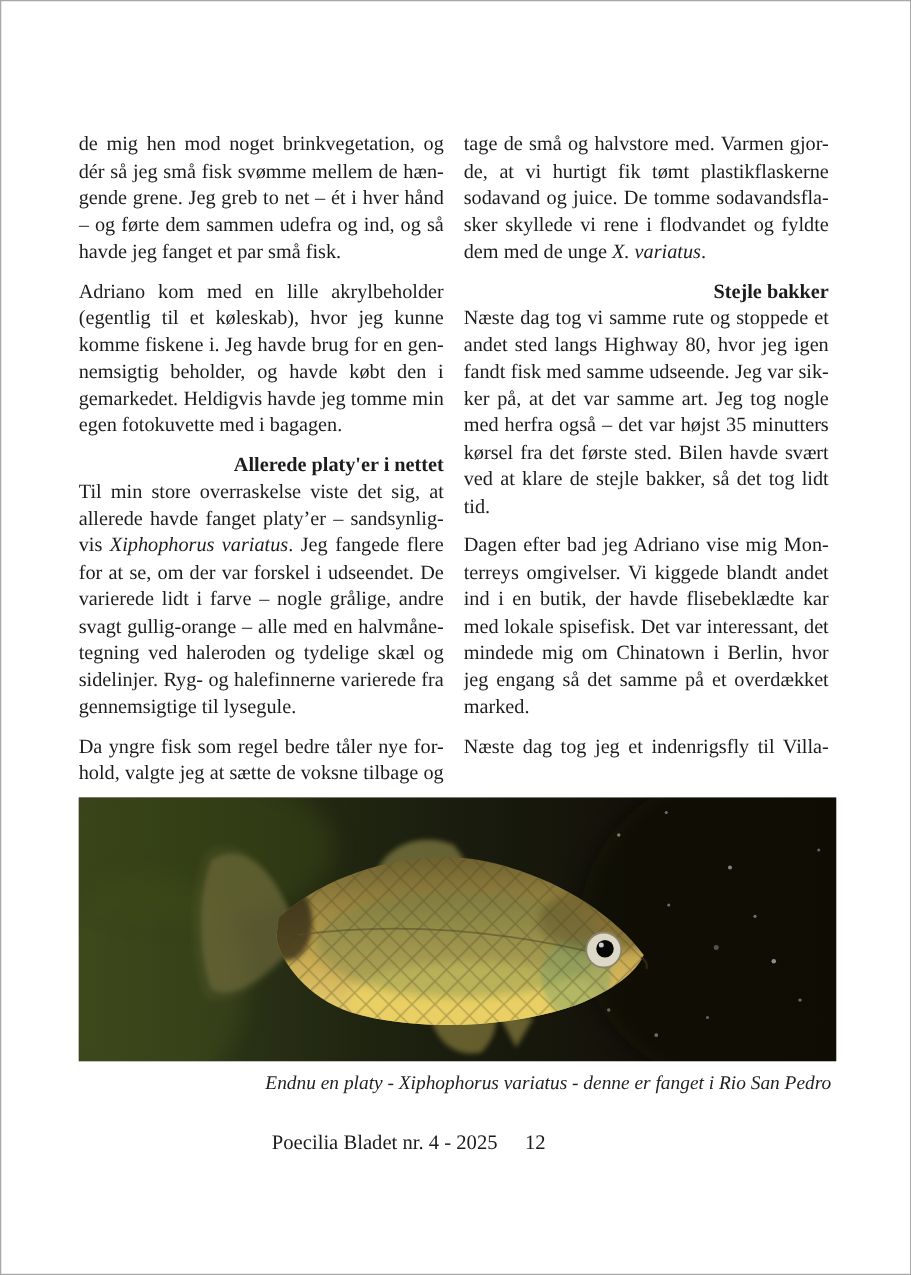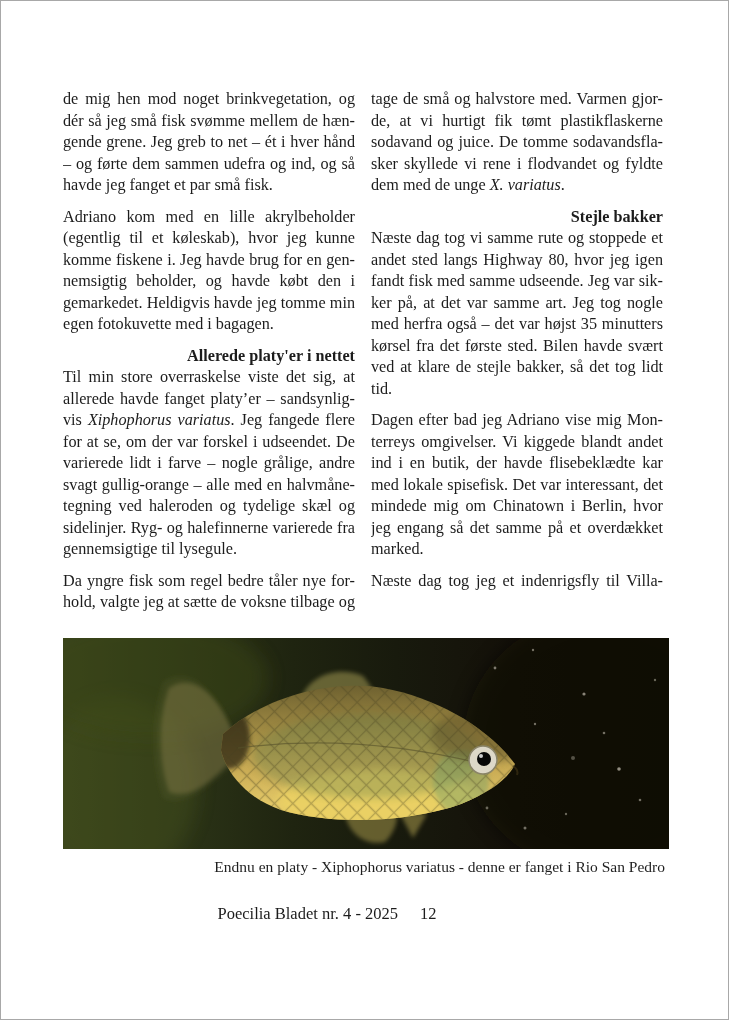--- a/index.html
+++ b/index.html
@@ -8,21 +8,21 @@
     background:#ffffff;
     font-family:"Liberation Serif","DejaVu Serif",serif;
     color:#1c1c1c;
     overflow:hidden;
   }
   .page-frame{
     position:absolute;left:0;top:0;width:727px;height:1018px;
     border:1px solid #a8a8a8;background:#ffffff;
   }
   .columns{
-    position:absolute;left:62px;top:88px;width:606px;
+    position:absolute;left:62px;top:104px;width:606px;
     display:flex;gap:16px;
   }
   .col{width:292px;font-size:16.2px;}
   .para{margin:0 0 10px 0;}
   .line{
     line-height:21.5px;height:21.5px;overflow:hidden;
     text-align:justify;text-align-last:justify;
     white-space:normal;
   }
   .line.last{text-align-last:left;}
@@ -31,21 +31,21 @@
     font-weight:bold;line-height:21.5px;height:21.5px;
     text-align:right;
   }
   .photo{
     position:absolute;left:62px;top:637px;width:606px;height:211px;
     overflow:hidden;background:#15130b;
   }
   .photo svg{display:block;}
   .caption{
     position:absolute;left:62px;top:856px;width:602px;
-    text-align:right;font-size:15.5px;
+    text-align:right;font-style:italic;font-size:15.5px;
     line-height:20px;color:#1f1f1f;
   }
   .footer{
     position:absolute;left:0;top:902px;width:652px;
     text-align:center;font-size:16.5px;line-height:22px;
   }
   .footer .pageno{margin-left:22px;}
 </style>
 </head>
 <body>

